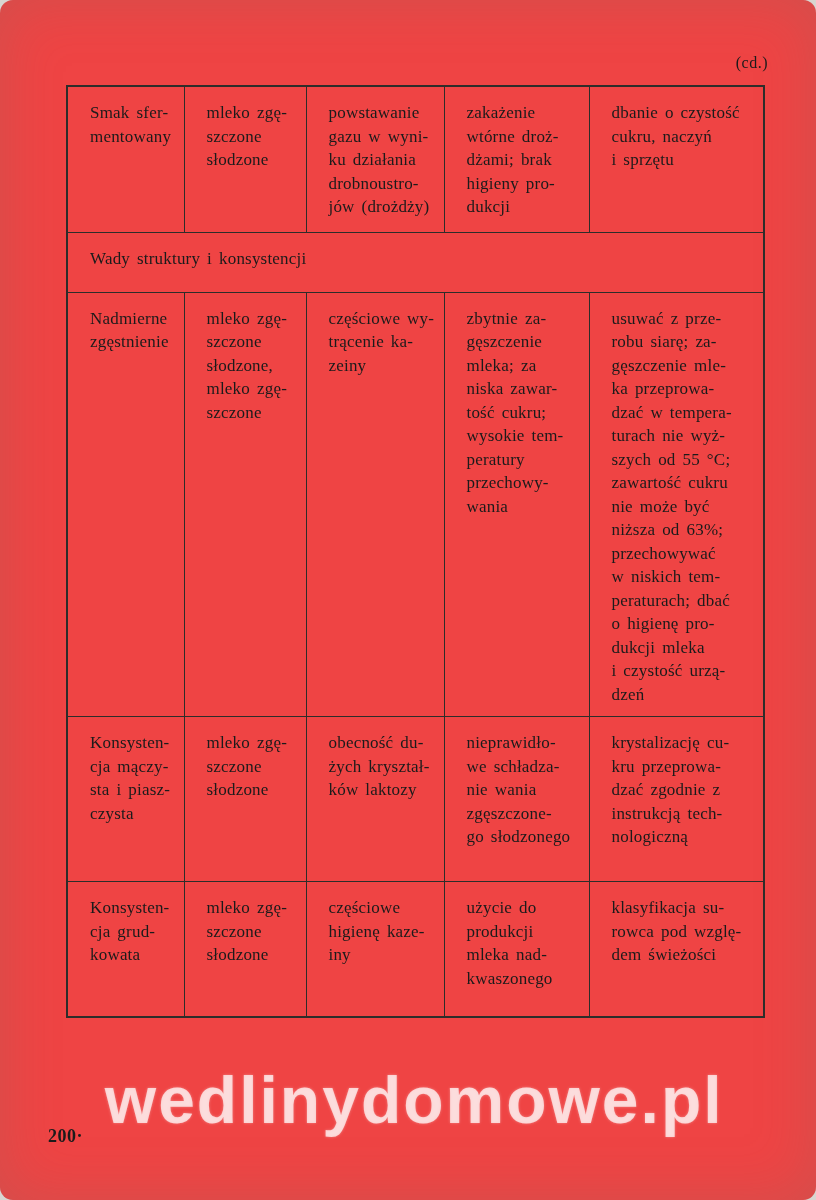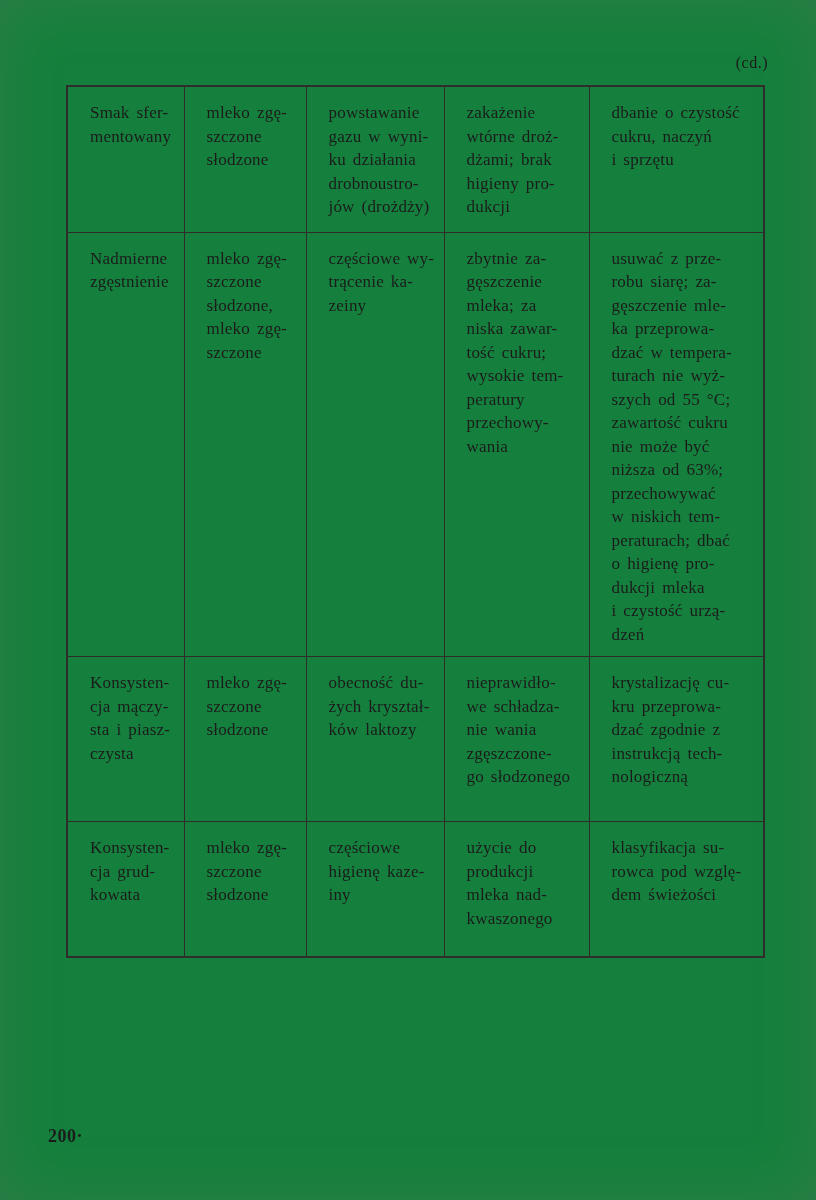--- a/index.html
+++ b/index.html
@@ -4,24 +4,25 @@
 <style>
   * { margin:0; padding:0; box-sizing:border-box; }
   html,body { width:816px; height:1200px; }
   body {
     font-family:"Liberation Serif","DejaVu Serif",serif;
     background:#d8d6d1;
   }
   .page {
     position:relative;
     width:816px; height:1200px;
-    background:#15803d;
+    background:#ef4444;
     color:#1b1b1b;
     overflow:hidden;
     box-shadow:inset 0 0 60px rgba(120,115,105,0.25);
+    border-radius:13px;
   }
   .cd-marker {
     position:absolute;
     top:54px; right:48px;
     font-size:16px;
     letter-spacing:0.5px;
   }
   table.defect-table {
     position:absolute;
     top:85px; left:66px;
@@ -122,20 +123,23 @@
       <td>zakażenie
 wtórne droż-
 dżami; brak
 higieny pro-
 dukcji</td>
       <td>dbanie o czystość
 cukru, naczyń
 i sprzętu</td>
     </tr>
 
+    <tr class="r-section">
+      <td class="section-cell" colspan="5">Wady struktury i konsystencji</td>
+    </tr>
 
     <tr class="r-2">
       <td>Nadmierne
 zgęstnienie</td>
       <td>mleko zgę-
 szczone
 słodzone,
 mleko zgę-
 szczone</td>
       <td>częściowe wy-
@@ -206,16 +210,17 @@
 produkcji
 mleka nad-
 kwaszonego</td>
       <td>klasyfikacja su-
 rowca pod wzglę-
 dem świeżości</td>
     </tr>
   </tbody>
     </table>
 
+  <div class="watermark">wedlinydomowe.pl</div>
 
   <div class="page-number">200·</div>
 
 </div>
 
 </body></html>

